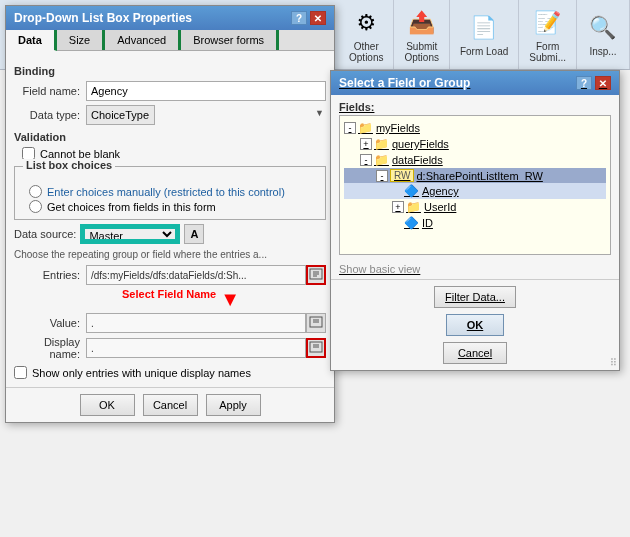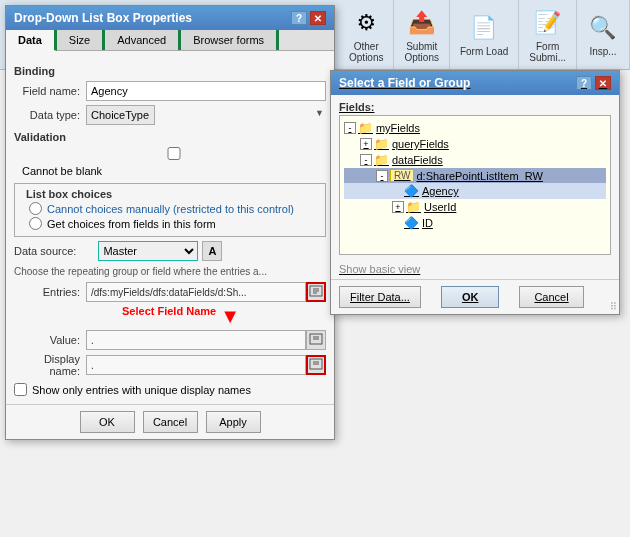--- a/index.html
+++ b/index.html
@@ -161,61 +161,59 @@
     }
     .select-arrow {
       position: absolute;
       right: 2px;
       top: 3px;
       font-size: 9px;
       color: #555;
     }
     .checkbox-row {
       display: flex;
+      align-items: center;
       gap: 5px;
       font-size: 11px;
       margin-bottom: 3px;
       margin-left: 8px;
-      flex-direction: column;
     }
     .radio-row {
       display: flex;
       align-items: center;
       gap: 5px;
       font-size: 11px;
       margin-bottom: 2px;
       margin-left: 8px;
     }
     .radio-row.blue-text { color: #1e5fa0; }
     .group-title {
       position: absolute;
       top: -8px;
       left: 8px;
       background: #f5f5f5;
       padding: 0 3px;
       font-size: 11px;
       font-weight: bold;
       color: #333;
-      margin-top: 12px;
     }
 
     .data-source-row {
       display: flex;
       align-items: center;
       gap: 4px;
       margin-bottom: 4px;
       font-size: 11px;
     }
     .ds-label { font-size: 11px; color: #333; }
     .ds-select {
       width: 100px;
       height: 20px;
-      border: 1px solid #14b8a6;
-      font-size: 11px;
-      margin-left: 18px;
+      border: 5px solid #14b8a6;
+      font-size: 11px;
     }
     .ds-btn {
       width: 20px;
       height: 20px;
       background: #e0e0e0;
       border: 1px solid #aaa;
       font-size: 11px;
       cursor: pointer;
       display: flex;
       align-items: center;
@@ -375,21 +373,22 @@
       font-size: 11px;
       color: #888;
       cursor: pointer;
     }
 
     .field-dialog-footer {
       display: flex;
       align-items: center;
       padding: 6px 8px;
       border-top: 1px solid #ccc;
-      gap: 20px;
+      gap: 6px;
+      flex-direction: column;
     }
     .filter-btn {
       height: 22px;
       padding: 0 10px;
       background: linear-gradient(to bottom, #f5f5f5, #e0e0e0);
       border: 1px solid #999;
       font-size: 11px;
       cursor: pointer;
     }
     .ok-btn {
@@ -485,21 +484,21 @@
     <div class="section-label">Validation</div>
     <div class="checkbox-row">
       <input type="checkbox" style="">
       <span>Cannot be blank</span>
     </div>
 
     <div style="position:relative; border:1px solid #aaa; padding:18px 6px 4px 6px; margin-top:6px; margin-bottom:4px;">
       <div class="group-title">List box choices</div>
       <div class="radio-row blue-text">
         <input type="radio" name="listchoices" style="">
-        <span>Cannot choices manually (restricted to this control)</span>
+        <span>Enter choices manually (restricted to this control)</span>
       </div>
       <div class="radio-row">
         <input type="radio" name="listchoices" style="">
         <span>Get choices from fields in this form</span>
       </div>
     </div>
 
     <div class="data-source-row">
       <span class="ds-label">Data source:</span>
       <select class="ds-select">

